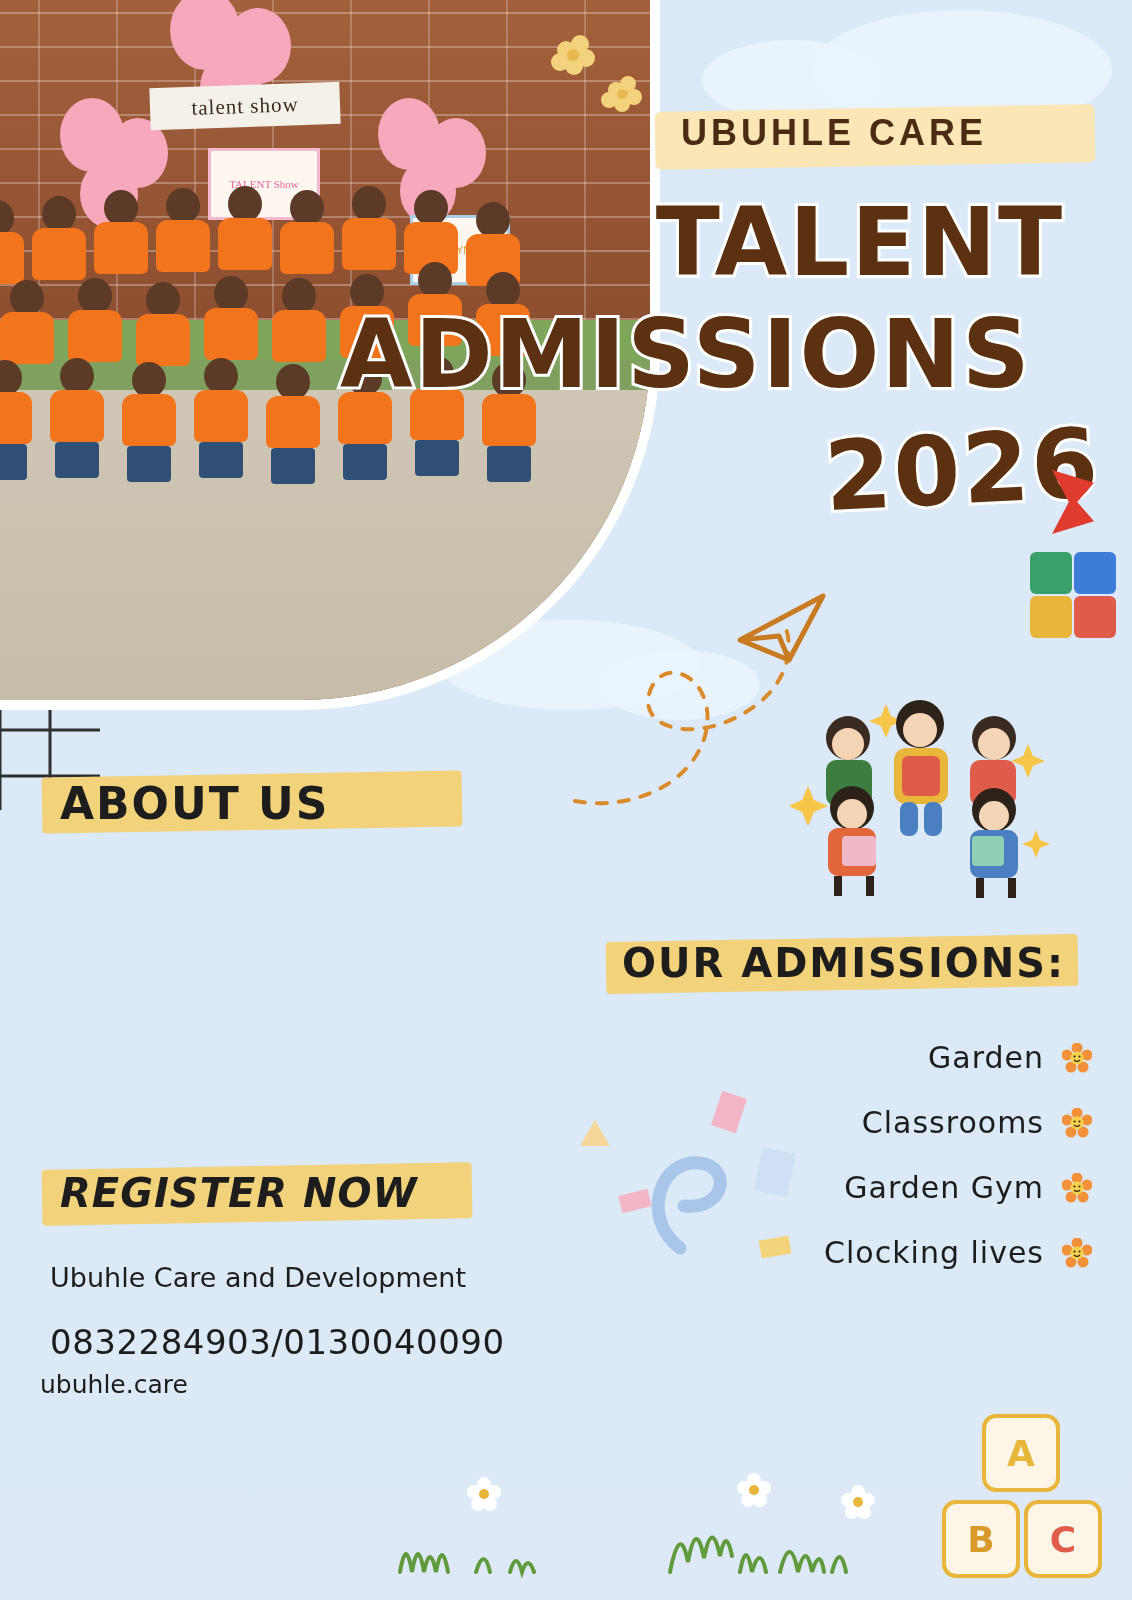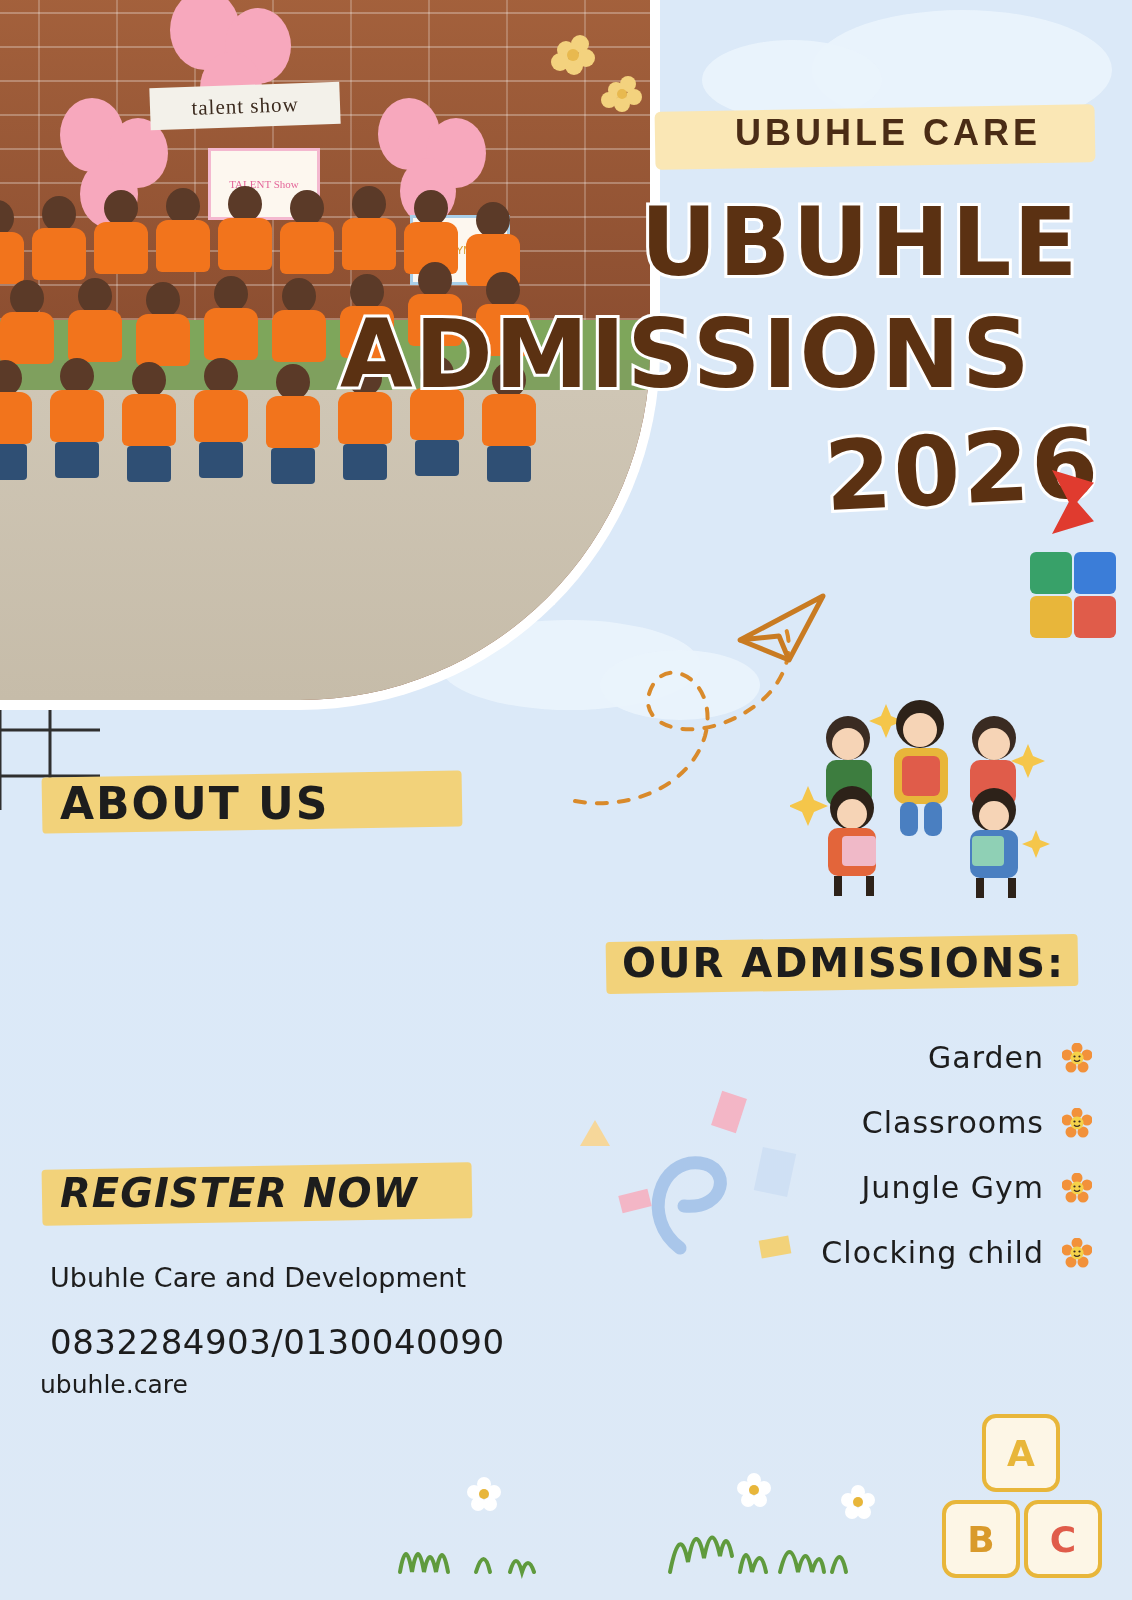--- a/index.html
+++ b/index.html
@@ -91,21 +91,21 @@
   .kid .body { width:54px;height:52px; border-radius:12px 12px 6px 6px; background:#f2741c; margin-top:-4px; }
   .kid .legs { width:44px;height:36px; background:#2f4f74; margin:0 auto; border-radius:4px; }
 
   
   .brand-tag {
     position:absolute; left:655px; top:108px; width:440px; height:58px;
     background:#fae7b5; border-radius:6px; transform: rotate(-1deg);
   }
   .brand-text {
     position:absolute; left:655px; top:112px; width:440px;
-    text-align:center; font-size:36px; font-weight:bold; letter-spacing:4px;
+    text-align:left; font-size:36px; font-weight:bold; letter-spacing:4px;
     color:#4a2c15; font-family:"Liberation Sans", sans-serif;padding-left:26px;
   }
   .title1, .title2, .title3 {
     position:absolute; color:#5b3112; font-weight:bold;
     font-family:"DejaVu Sans", sans-serif;
     -webkit-text-stroke: 6px #ffffff;
     paint-order: stroke fill;
     letter-spacing: 2px;
   }
   .title1 { left:620px; top:188px; width:480px; text-align:center; font-size:94px; }
@@ -350,21 +350,21 @@
         <circle cx="88" cy="67" r="8"></circle>
       <circle cx="76" cy="74" r="8"></circle>
         <circle cx="63" cy="70" r="8"></circle>
         <circle cx="76" cy="64" r="5" fill="#e8b94f"></circle>
     </g>
   </svg>
 
   <div class="brand-tag"></div>
   <div class="brand-text">UBUHLE CARE</div>
 
-  <div class="title1">UBUHLE</div>
+  <div class="title1">TALENT</div>
   <div class="title2">ADMISSIONS</div>
   <div class="title3">2026</div>
 
   <div class="red-shape"></div>
   <div class="puzzle">
     <div class="pz" style="left:0;top:0;background:#38a169;"></div>
     <div class="pz" style="left:44px;top:0;background:#3b7dd8;"></div>
     <div class="pz" style="left:0;top:44px;background:#e8b63a;"></div>
     <div class="pz" style="left:44px;top:44px;background:#e05c4a;"></div>
   </div>
@@ -460,39 +460,39 @@
               <circle cx="5" cy="12" r="5.5"></circle>
             </g>
           <circle cx="15" cy="15" r="6.5" fill="#f5d24a"></circle>
           <circle cx="12.5" cy="13.5" r="1.1" fill="#3a2b22"></circle>
             <circle cx="17.5" cy="13.5" r="1.1" fill="#3a2b22"></circle>
           <path d="M12 17 q3 3 6 0" stroke="#3a2b22" stroke-width="1.2" fill="none"></path>
         </svg>
       </span>
     </div>
     <div class="fac-item">
-      <span class="fac-label">Jungle Gym</span>
+      <span class="fac-label">Garden Gym</span>
       <span class="flower">
         <svg width="30" height="30" viewBox="0 0 30 30">
           <g fill="#f2913a">
               <circle cx="15" cy="5" r="5.5"></circle>
               <circle cx="25" cy="12" r="5.5"></circle>
               <circle cx="21" cy="24" r="5.5"></circle>
               <circle cx="9" cy="24" r="5.5"></circle>
               <circle cx="5" cy="12" r="5.5"></circle>
             </g>
           <circle cx="15" cy="15" r="6.5" fill="#f5d24a"></circle>
           <circle cx="12.5" cy="13.5" r="1.1" fill="#3a2b22"></circle>
             <circle cx="17.5" cy="13.5" r="1.1" fill="#3a2b22"></circle>
           <path d="M12 17 q3 3 6 0" stroke="#3a2b22" stroke-width="1.2" fill="none"></path>
         </svg>
       </span>
     </div>
     <div class="fac-item">
-      <span class="fac-label">Clocking child</span>
+      <span class="fac-label">Clocking lives</span>
       <span class="flower">
         <svg width="30" height="30" viewBox="0 0 30 30">
           <g fill="#f2913a">
               <circle cx="15" cy="5" r="5.5"></circle>
               <circle cx="25" cy="12" r="5.5"></circle>
               <circle cx="21" cy="24" r="5.5"></circle>
               <circle cx="9" cy="24" r="5.5"></circle>
               <circle cx="5" cy="12" r="5.5"></circle>
             </g>
           <circle cx="15" cy="15" r="6.5" fill="#f5d24a"></circle>

